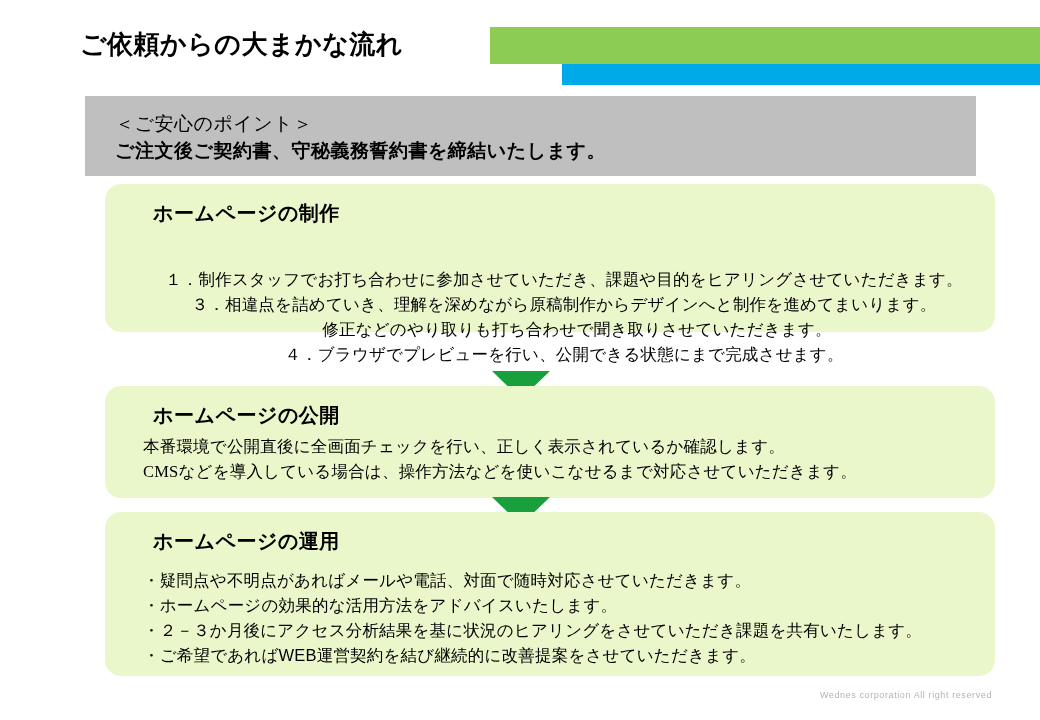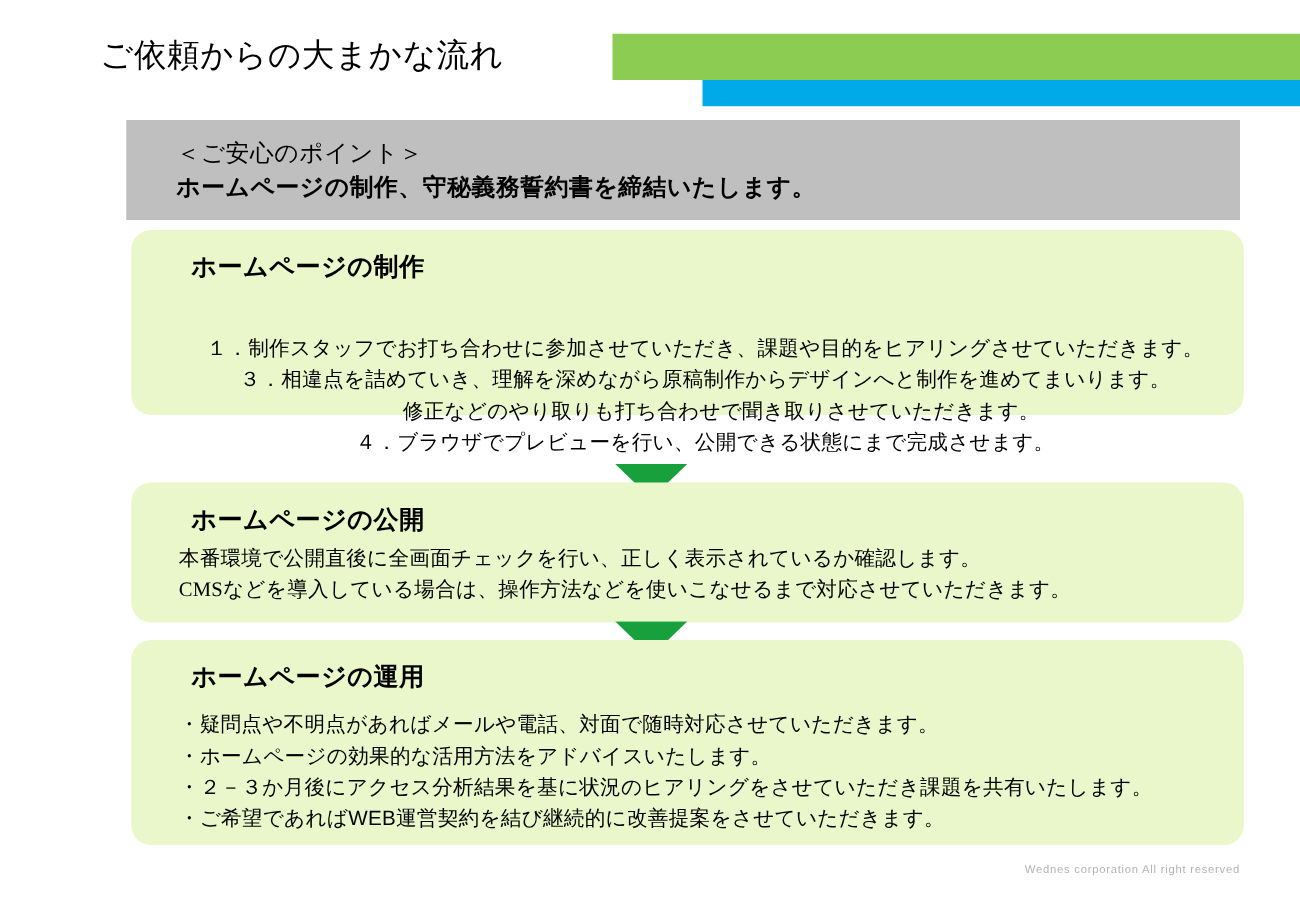--- a/index.html
+++ b/index.html
@@ -15,21 +15,21 @@
     font-family: "Liberation Sans", "DejaVu Sans", sans-serif;
     color: #000000;
   }
 
   
   #slide-title {
     position: absolute;
     left: 80px;
     top: 25px;
     font-size: 26px;
-    font-weight: normal;
+    font-weight: bold;
     letter-spacing: 0.5px;
     line-height: 38px;
     white-space: nowrap;
   }
   #header-bar-green {
     position: absolute;
     left: 490px;
     top: 27px;
     width: 550px;
     height: 37px;
@@ -40,27 +40,27 @@
     left: 562px;
     top: 64px;
     width: 478px;
     height: 21px;
     background: #00a9e8;
   }
 
   
   #notice-box {
     position: absolute;
-    left: 101px;
+    left: 85px;
     top: 96px;
     width: 891px;
     height: 80px;
     background: #bfbfbf;
     box-sizing: border-box;
-    padding: 14px 0 0 40px;
+    padding: 14px 0 0 30px;
   }
   #notice-line-1 {
     font-size: 19px;
     line-height: 27px;
     font-weight: normal;
     letter-spacing: 0.5px;
     white-space: nowrap;
   }
   #notice-line-2 {
     font-size: 19px;
@@ -138,21 +138,21 @@
 </style>
 </head>
 <body>
 
 <div id="header-bar-green"></div>
 <div id="header-bar-blue"></div>
 <div id="slide-title">ご依頼からの大まかな流れ</div>
 
 <div id="notice-box">
   <div id="notice-line-1">＜ご安心のポイント＞</div>
-  <div id="notice-line-2">ホームページの制作、守秘義務誓約書を締結いたします。</div>
+  <div id="notice-line-2">ご注文後ご契約書、守秘義務誓約書を締結いたします。</div>
 </div>
 
 <div class="flow-card" id="card-1">
   <div class="card-heading">ホームページの制作</div>
   <div class="card-body">
     <div class="body-line">１．制作スタッフでお打ち合わせに参加させていただき、課題や目的をヒアリングさせていただきます。</div>
     <div class="body-line">３．相違点を詰めていき、理解を深めながら原稿制作からデザインへと制作を進めてまいります。</div>
     <div class="body-line indent">修正などのやり取りも打ち合わせで聞き取りさせていただきます。</div>
     <div class="body-line">４．ブラウザでプレビューを行い、公開できる状態にまで完成させます。</div>
   </div>

